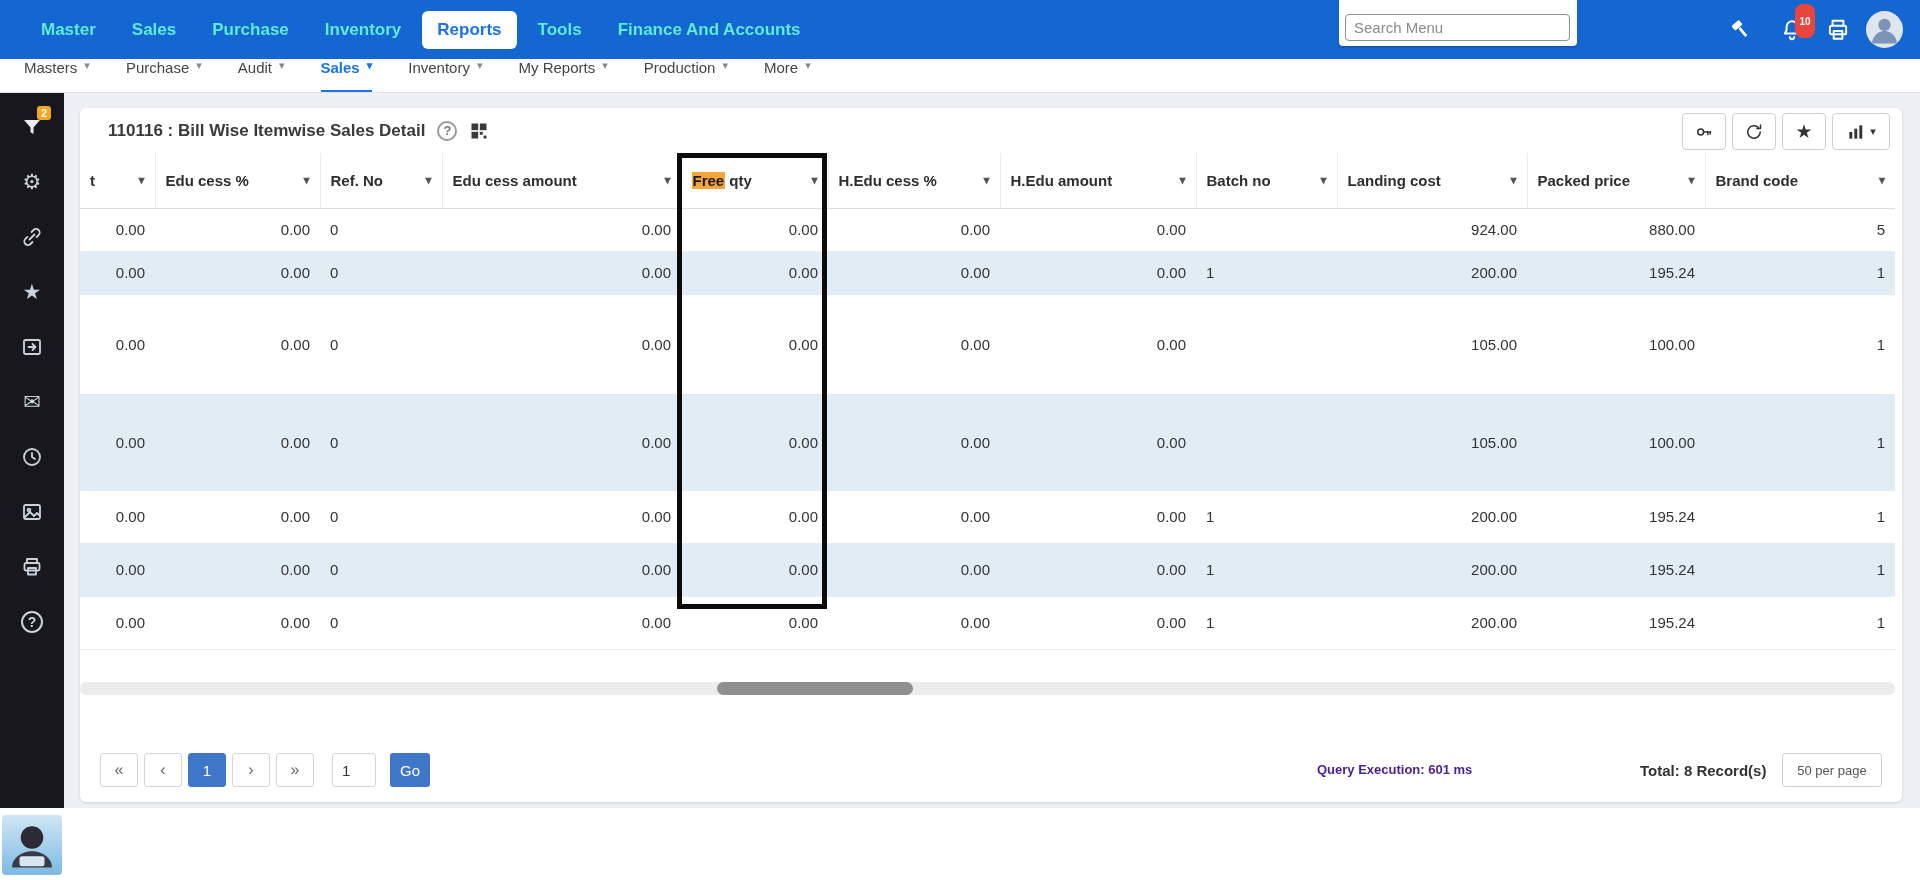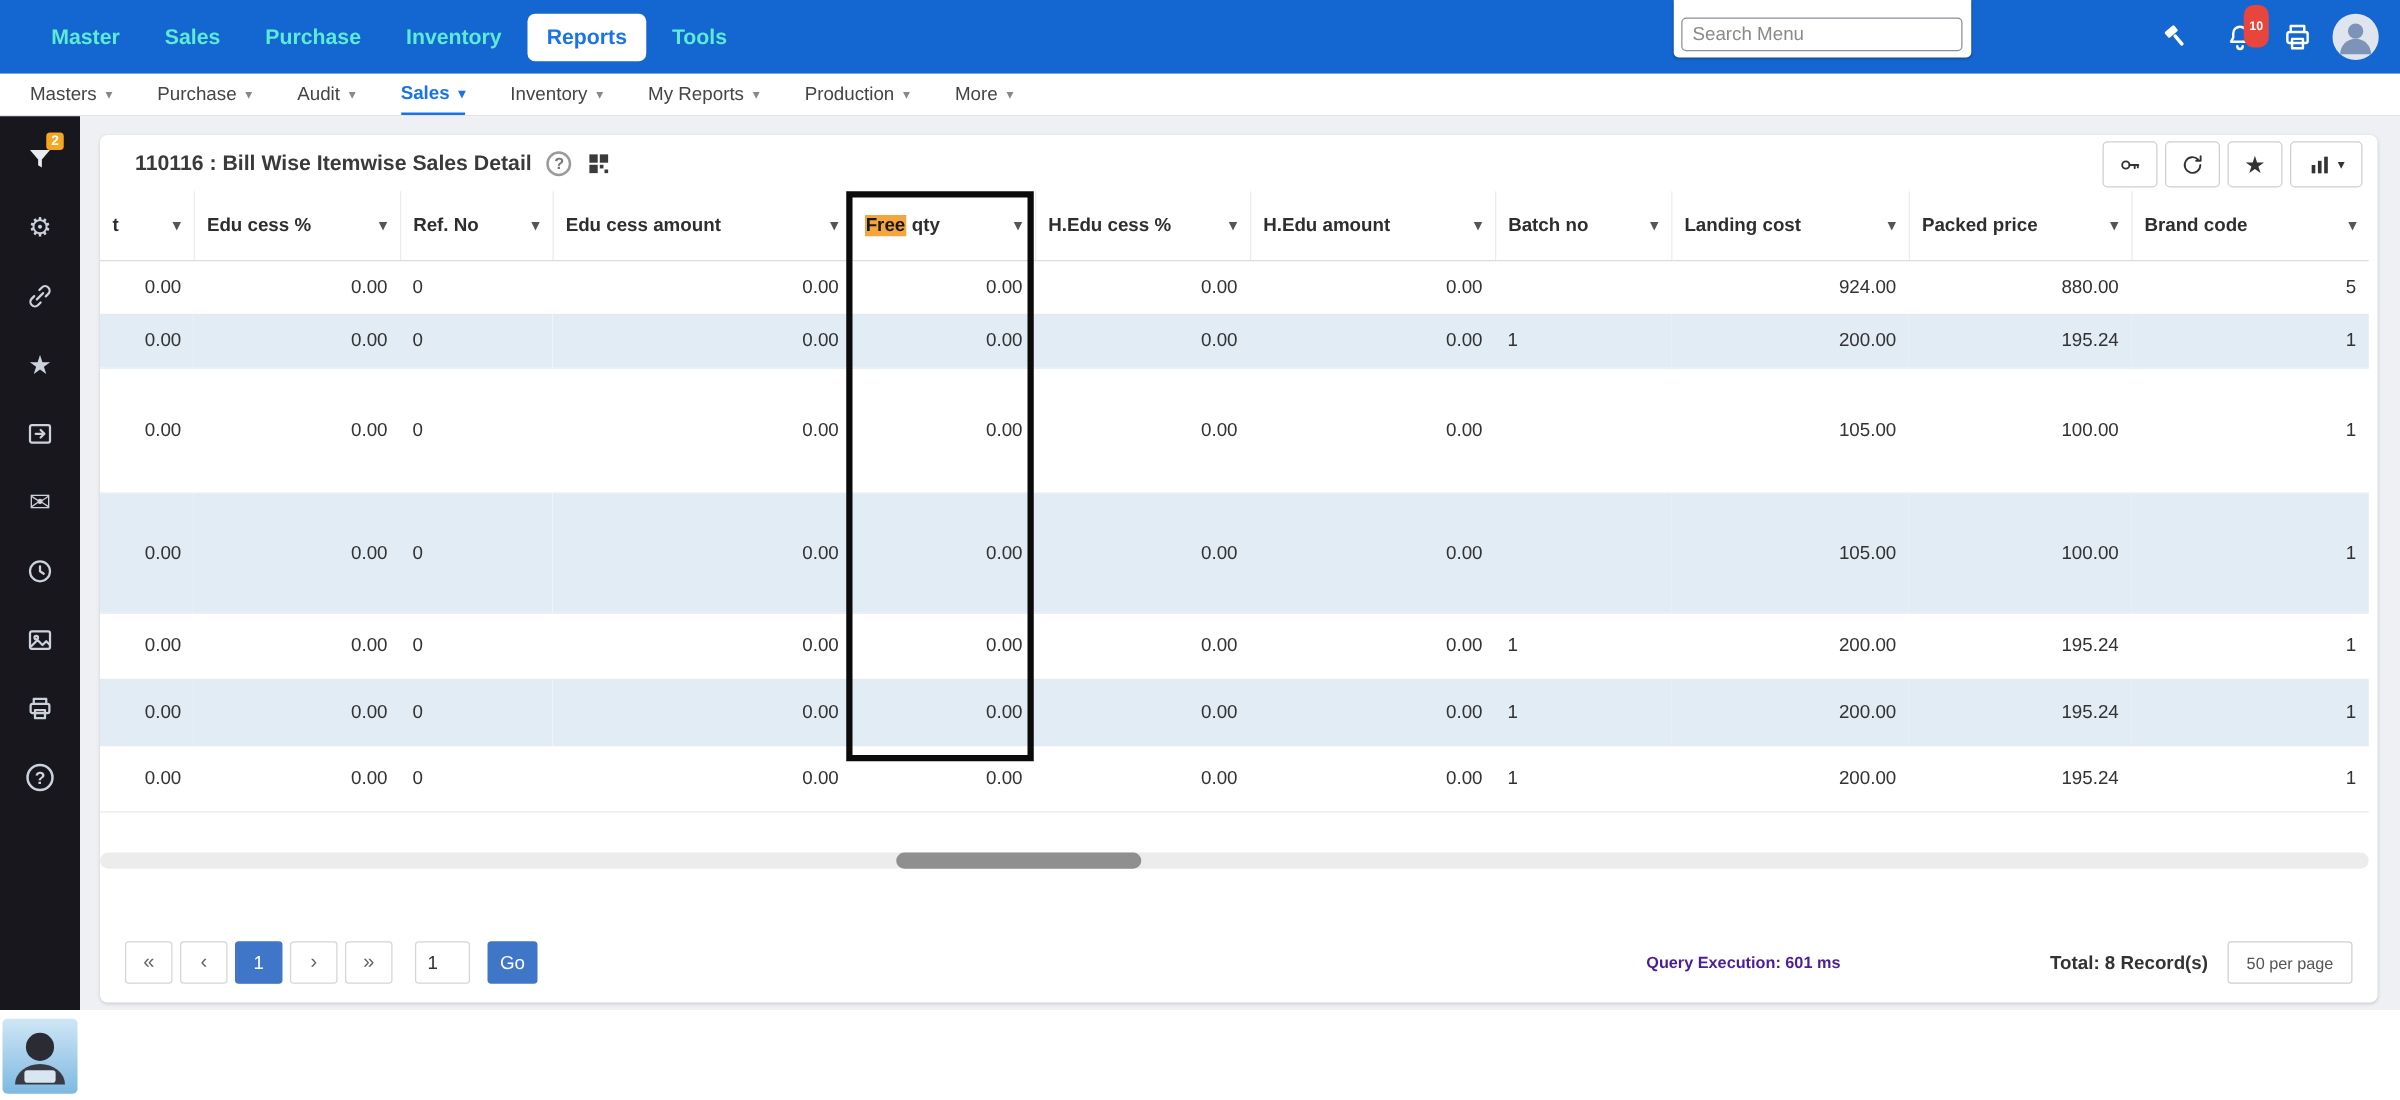--- a/index.html
+++ b/index.html
@@ -15,21 +15,21 @@
   .search-input { position:absolute; left:6px; top:14px; width:225px; height:27px; border:1px solid #8a8f98; border-radius:4px; padding:0 8px; font-size:15px; color:#333; outline:none; font-family:inherit; }
   .search-input::placeholder { color:#8a8a8a; }
 
   .tn-icon { position:absolute; top:15px; width:30px; height:30px; display:flex; align-items:center; justify-content:center; color:#fff; cursor:pointer; }
   .tn-icon svg { width:26px; height:26px; }
   .bell-badge { position:absolute; left:1795px; top:4px; min-width:20px; height:15px; background:var(--badge_red); color:#fff; font-size:10px; font-weight:bold; border-radius:8px; display:flex; align-items:center; justify-content:center; padding:17px 4px; z-index:5; }
   .avatar-circle { position:absolute; left:1866px; top:11px; width:37px; height:37px; border-radius:50%; background:#dfe5ee; display:flex; align-items:center; justify-content:center; overflow:hidden; cursor:pointer; }
 
   
   .subnav { position:absolute; left:0; top:59px; width:1920px; height:34px; background:#fff; border-bottom:1px solid #e3e3e3; display:flex; align-items:stretch; gap:36px; padding-left:24px; }
-  .sn-item { display:flex; align-items:center; gap:7px; font-size:15px; color:#454545; cursor:pointer; }
+  .sn-item { display:flex; align-items:flex-start; gap:7px; font-size:15px; color:#454545; cursor:pointer; }
   .sn-item .caret { color:#888; font-size:11px; }
   .sn-item.active { color:var(--accent_blue); font-weight:bold; border-bottom:2px solid var(--accent_blue); }
   .sn-item.active .caret { color:var(--accent_blue); }
 
   
   .sidebar { position:absolute; left:0; top:93px; width:64px; height:715px; background:var(--sidebar_bg); }
   .sb-icon { position:absolute; left:17px; width:30px; height:30px; display:flex; align-items:center; justify-content:center; color:#ccd2dc; font-size:21px; cursor:pointer; }
   .sb-icon svg { width:24px; height:24px; stroke:#ccd2dc; fill:none; stroke-width:1.8; stroke-linecap:round; stroke-linejoin:round; }
   .sb-badge { position:absolute; left:37px; top:13px; background:var(--badge_orange); color:#fff; font-size:11px; font-weight:bold; padding:1px 4px; border-radius:3px; z-index:3; }
   .help-ring { width:22px; height:22px; border:2px solid #ccd2dc; border-radius:50%; display:flex; align-items:center; justify-content:center; font-size:14px; font-weight:bold; }
@@ -87,20 +87,21 @@
 
 <div class="page">
 
   <div class="topnav">
     <span class="nav-item">Master</span>
     <span class="nav-item">Sales</span>
     <span class="nav-item">Purchase</span>
     <span class="nav-item">Inventory</span>
     <span class="nav-item active">Reports</span>
     <span class="nav-item">Tools</span>
+    <span class="nav-item">Finance And Accounts</span>
   </div>
 
   <div class="search-panel">
     <input class="search-input" type="text" placeholder="Search Menu" style="">
   </div>
 
   <div class="tn-icon" style="left:1726px;">
     <svg viewBox="0 0 24 24" fill="#fff">
         <g transform="rotate(-40 12 12)">
           <rect x="7.5" y="3.5" width="9" height="5.5" rx="1"></rect>

